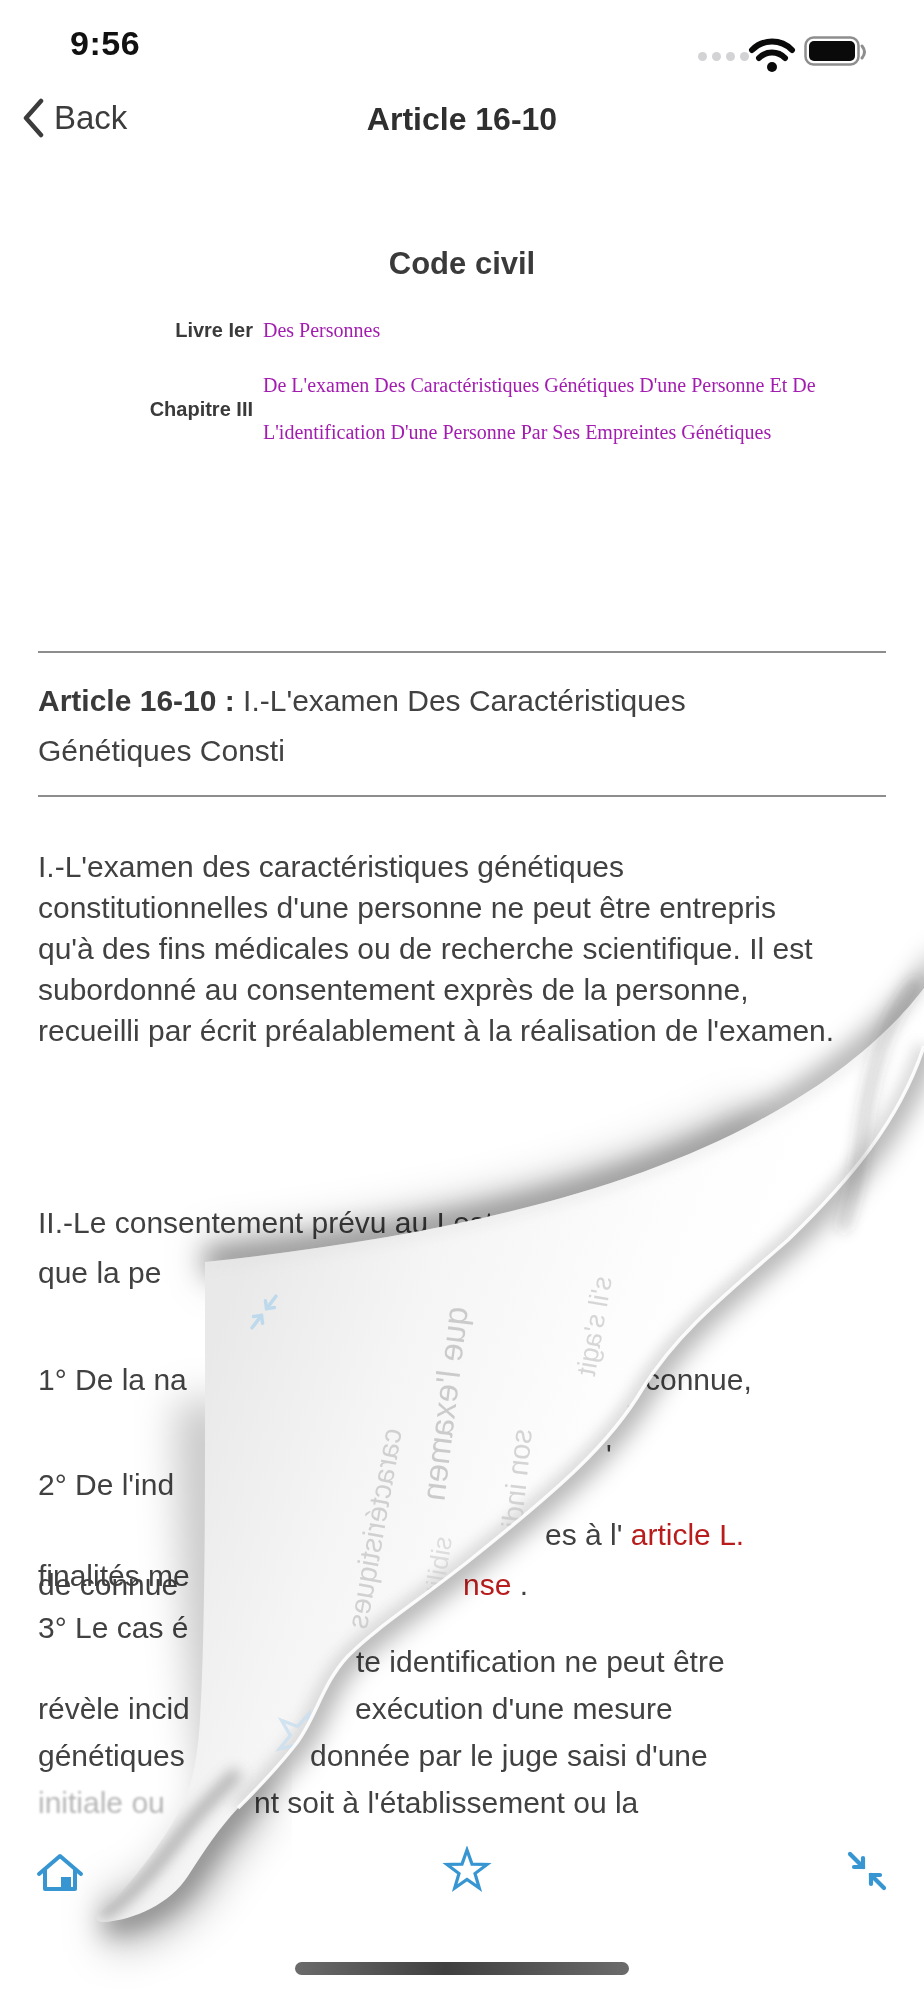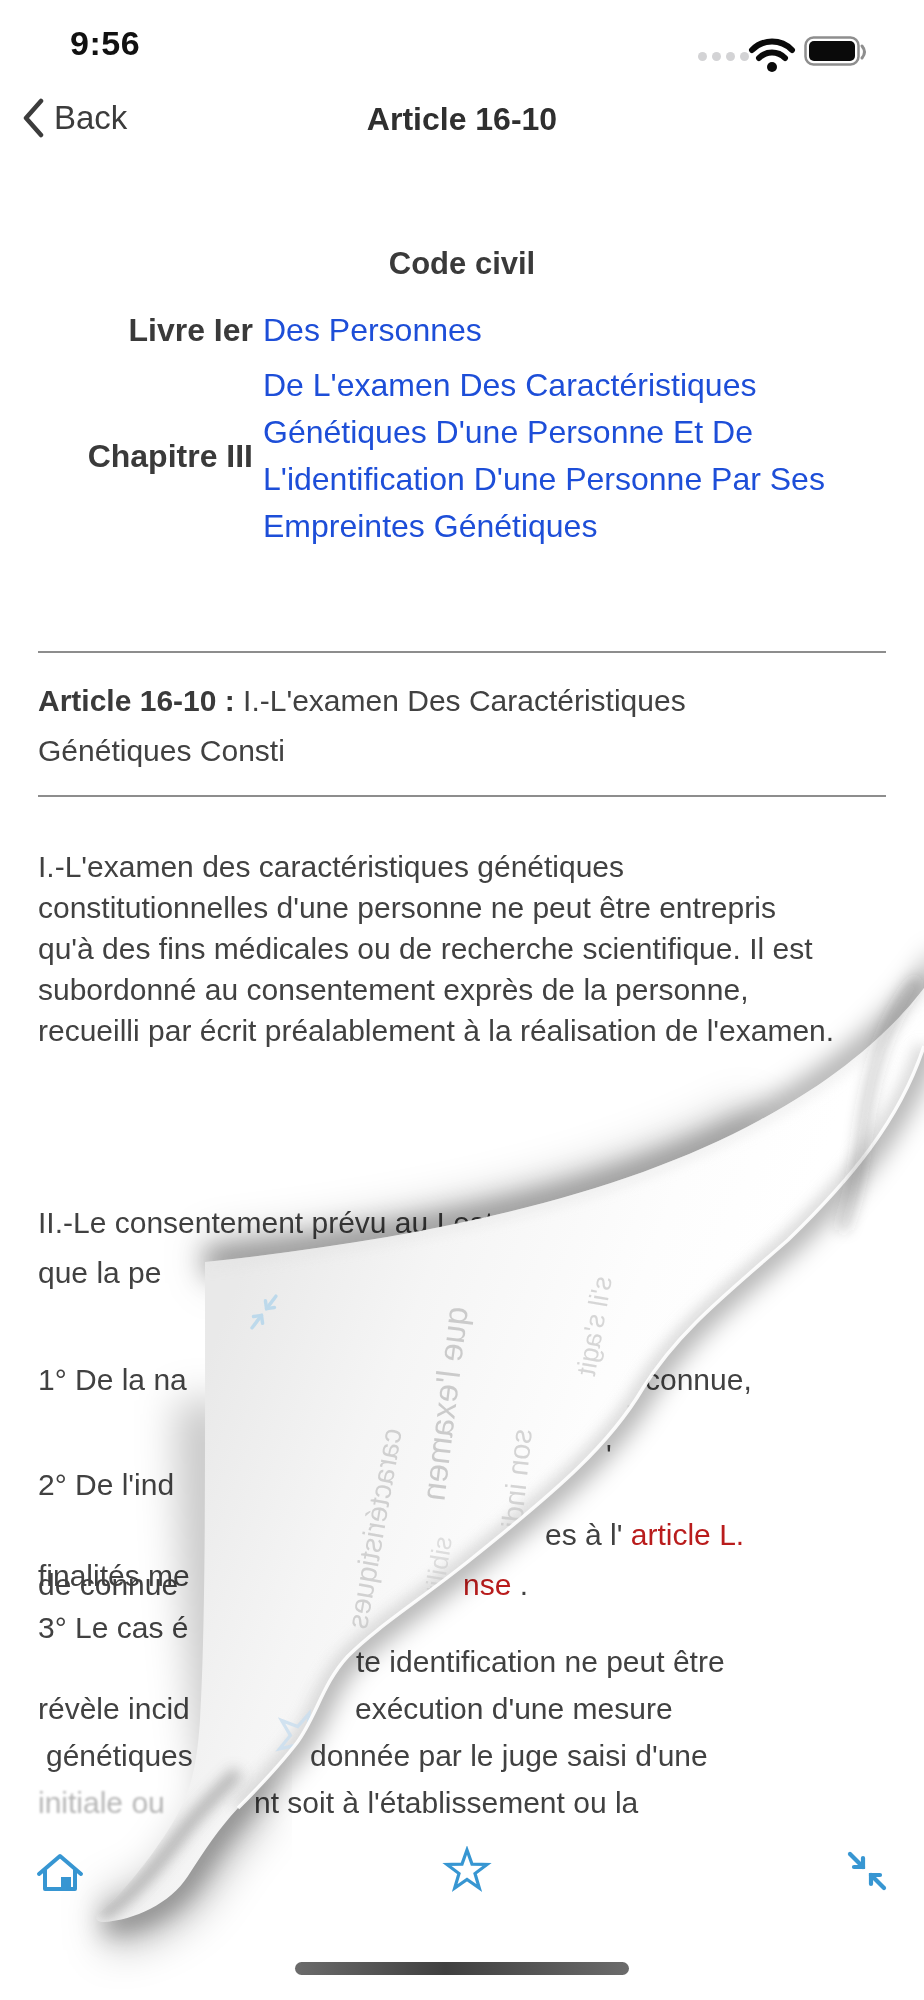--- a/index.html
+++ b/index.html
@@ -14,23 +14,23 @@
   .time{left:70px;top:24px;font-size:34px;font-weight:700;color:#111;letter-spacing:.5px;}
   .sig-dots{left:698px;top:52px;display:flex;gap:5px;}
   .sig-dots span{width:9px;height:9px;border-radius:50%;background:#d3d3d5;display:block;}
   
   .back-btn{left:22px;top:98px;display:flex;align-items:center;gap:10px;cursor:pointer;}
   .back-label{font-size:33px;color:#3c3c3c;}
   .nav-title{left:0;right:0;top:101px;text-align:center;font-size:32px;font-weight:700;color:#2f2f2f;}
   
   .code-title{left:0;right:0;top:246px;text-align:center;font-size:31px;font-weight:700;color:#3a3a3a;}
   .hdr-table{left:38px;top:303px;border-collapse:collapse;}
-  .hdr-table td{vertical-align:middle;font-size:32px;line-height:47px;padding:4px 0;}
+  .hdr-table td{vertical-align:middle;font-size:20px;line-height:47px;padding:4px 0;}
   .hdr-table td.lbl{width:215px;text-align:right;font-weight:700;color:#3a3a3a;padding-right:10px;white-space:nowrap;}
-  .hdr-table td.val{width:620px;color:#1d4ed8;}
+  .hdr-table td.val{width:620px;color:#a21caf;font-family:Liberation Serif, serif;}
   .rule{left:38px;width:848px;height:0;border-top:2px solid #8d8d8d;}
   .art-heading{left:38px;top:676px;width:800px;font-size:30px;line-height:50px;color:#414141;}
   .art-heading b{color:#3a3a3a;}
   .para1{left:38px;top:846px;width:800px;font-size:30px;line-height:41px;color:#414141;}
   
   .frag{font-size:30px;line-height:34px;color:#414141;white-space:nowrap;}
   .frag a{color:#b91c1c;cursor:pointer;}
   .faded{color:#6e6e6e;opacity:.5;filter:blur(1px);}
   
   .tb{cursor:pointer;}
@@ -108,21 +108,21 @@
 <div class="abs content-layer frag" style="left:38px;top:1468px;">2° De l'ind</div>
 <div class="abs content-layer frag" style="left:38px;top:1518px;margin-top:41px;">finalités me</div>
 <div class="abs content-layer frag" style="left:545px;top:1518px;"><span>es à l' </span><a>article L.</a></div>
 <div class="abs content-layer frag" style="left:38px;top:1568px;">de connue</div>
 <div class="abs content-layer frag" style="left:463px;top:1568px;"><a>nse</a><span> .</span></div>
 
 <div class="abs content-layer frag" style="left:38px;top:1611px;text-align:right;">3° Le cas é</div>
 <div class="abs content-layer frag" style="left:356px;top:1645px;">te identification ne peut être</div>
 <div class="abs content-layer frag" style="left:38px;top:1692px;">révèle incid</div>
 <div class="abs content-layer frag" style="left:355px;top:1692px;">exécution d'une mesure</div>
-<div class="abs content-layer frag" style="left:46px;top:1739px;text-align:right;">génétiques</div>
+<div class="abs content-layer frag" style="left:38px;top:1739px;text-align:right;">génétiques</div>
 <div class="abs content-layer frag" style="left:310px;top:1739px;">donnée par le juge saisi d'une</div>
 <div class="abs content-layer frag faded" style="left:38px;top:1786px;">initiale ou</div>
 <div class="abs content-layer frag" style="left:254px;top:1786px;">nt soit à l'établissement ou la</div>
 
 <svg class="abs content-layer tb" style="left:34px;top:1848px;" width="52" height="50" viewBox="-26 -25 52 50">
   <g>
     <polyline points="-21,1 0,-17 21,1" fill="none" stroke="#3796d2" stroke-width="4" stroke-linecap="round" stroke-linejoin="round"></polyline>
     <path d="M-15,-3 L-15,16 L15,16 L15,-3" fill="none" stroke="#3796d2" stroke-width="4" stroke-linejoin="round"></path>
     <rect x="1" y="4" width="10" height="12" fill="#3796d2"></rect>
   </g>

